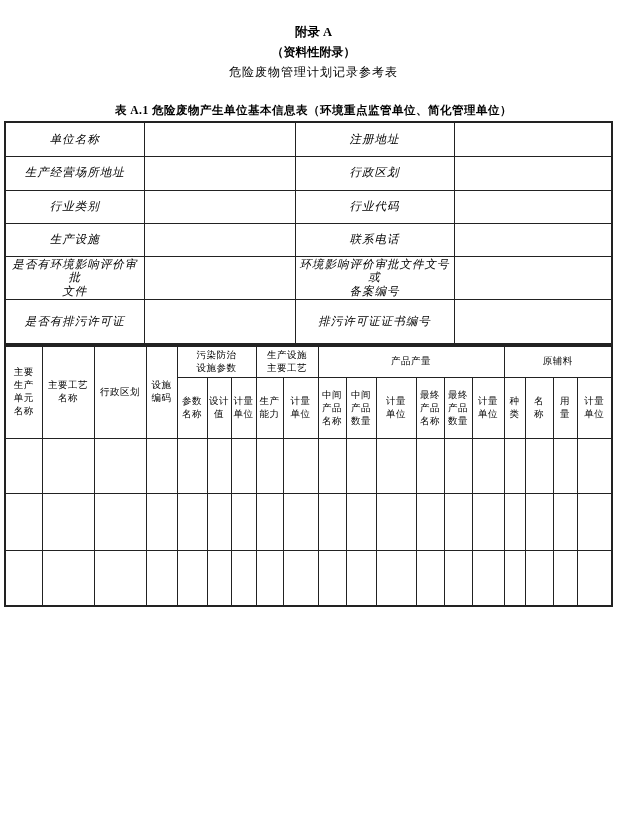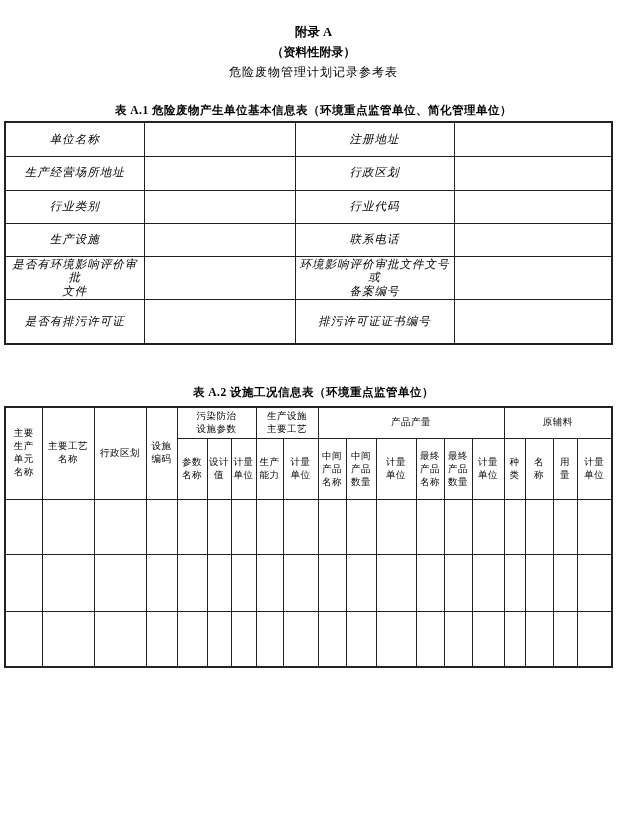--- a/index.html
+++ b/index.html
@@ -109,21 +109,20 @@
       </tr>
       <tr style="height:44px">
         <td>是否有排污许可证</td>
         <td></td>
         <td>排污许可证证书编号</td>
         <td></td>
       </tr>
     </tbody>
   </table>
 
-  <div class="caption cap2">表 A.2 设施工况信息表（环境重点监管单位）</div>
 
   <table class="t2">
     <colgroup>
       <col style="width:37px">
         <col style="width:52px">
         <col style="width:52px">
         <col style="width:31px">
       <col style="width:30px">
         <col style="width:24px">
         <col style="width:25px">

